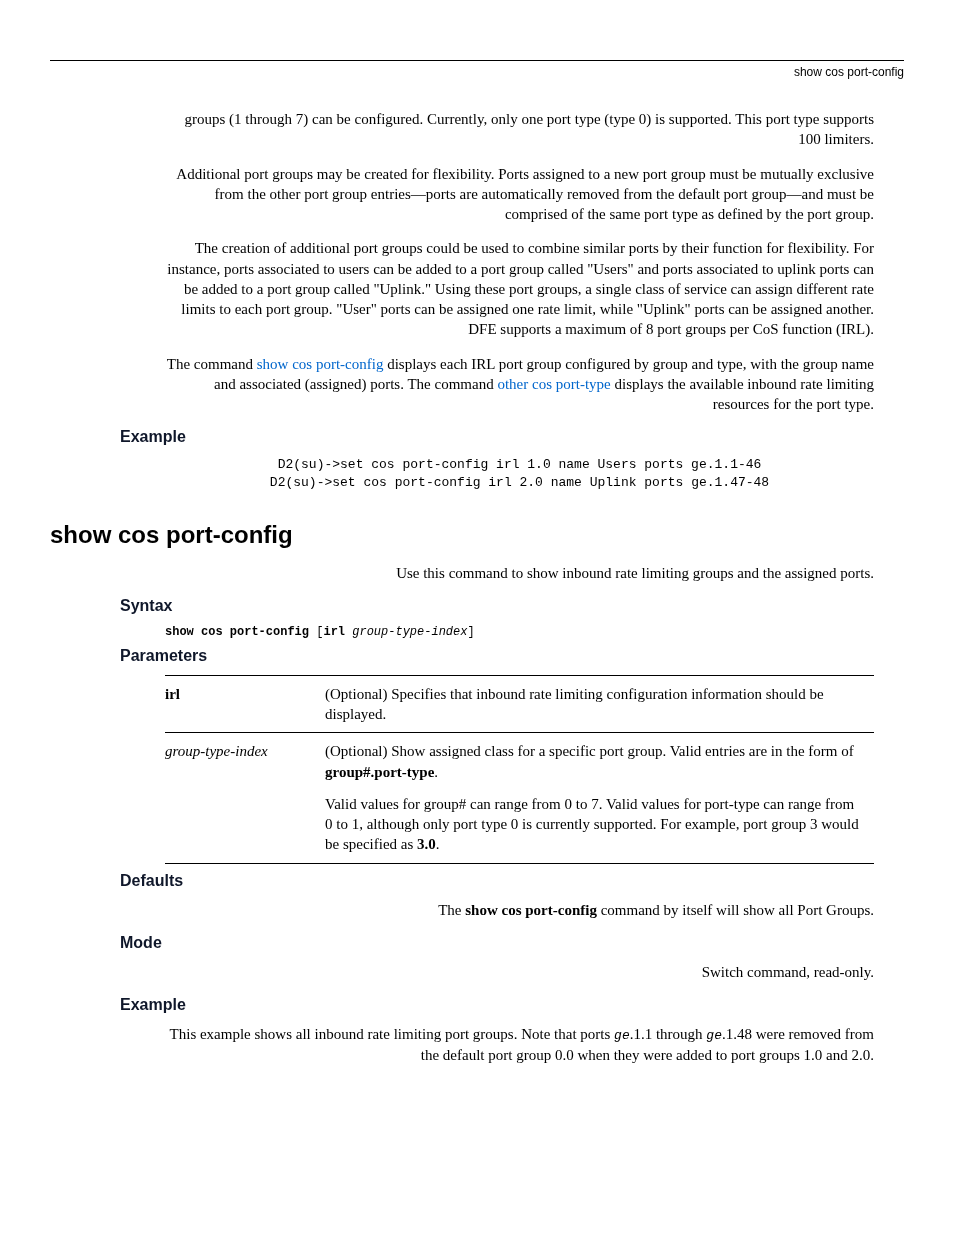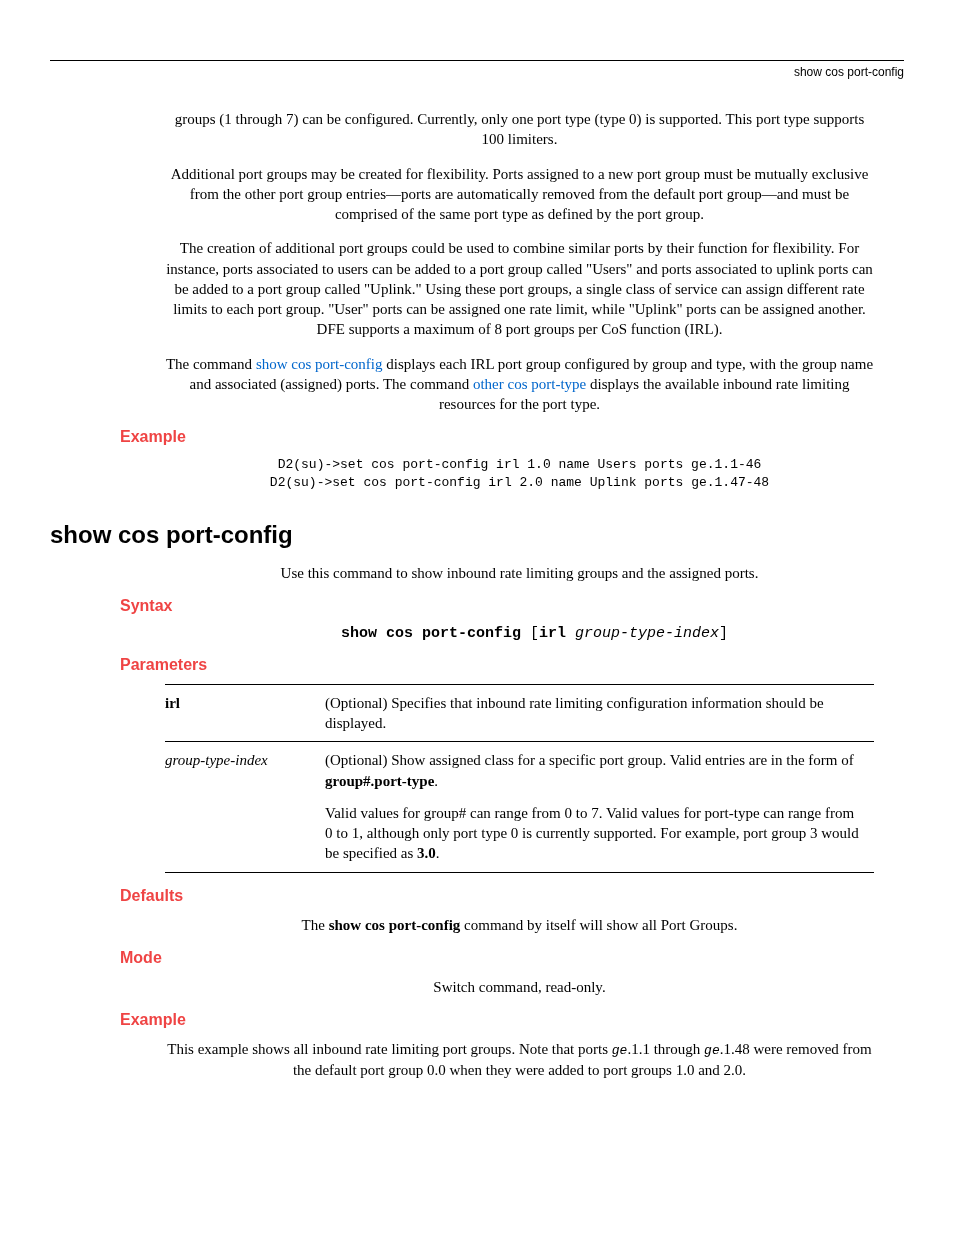--- a/index.html
+++ b/index.html
@@ -22,54 +22,53 @@
     font-family: Arial, Helvetica, sans-serif;
     margin-bottom: 30px;
   }
   .indent {
     margin-left: 115px;
     margin-right: 30px;
   }
   .indent p {
     margin: 0 0 14px 0;
     line-height: 1.35;
-    text-align: center;
+    text-align: right;
   }
   .link {
     color: #0066cc;
   }
   .section-heading {
     font-family: Arial, Helvetica, sans-serif;
     font-weight: bold;
     font-size: 16px;
-    color: #ef4444;
-    margin: 14px 0 10px 70px;
+    color: #0f172a;
+    margin: 8px 0 10px 70px;
   }
   pre.code {
     font-family: "Courier New", monospace;
     font-size: 13px;
     margin: 4px 0 16px 0;
     line-height: 1.4;
     white-space: pre;
     text-align: center;
   }
   .indent pre.code {
     margin-left: 0;
   }
   h2.command-title {
     font-family: Arial, Helvetica, sans-serif;
     font-weight: bold;
     font-size: 24px;
     margin: 28px 0 14px 0;
   }
   .syntax-line {
     font-family: "Courier New", monospace;
-    font-size: 15px;
+    font-size: 12px;
     margin-left: 115px;
-    text-align: center;
   }
   .syntax-line .b { font-weight: bold; }
   .syntax-line .i { font-style: italic; }
   table.params {
     border-collapse: collapse;
     margin-left: 115px;
     margin-right: 30px;
     width: calc(100% - 145px);
   }
   table.params td {

